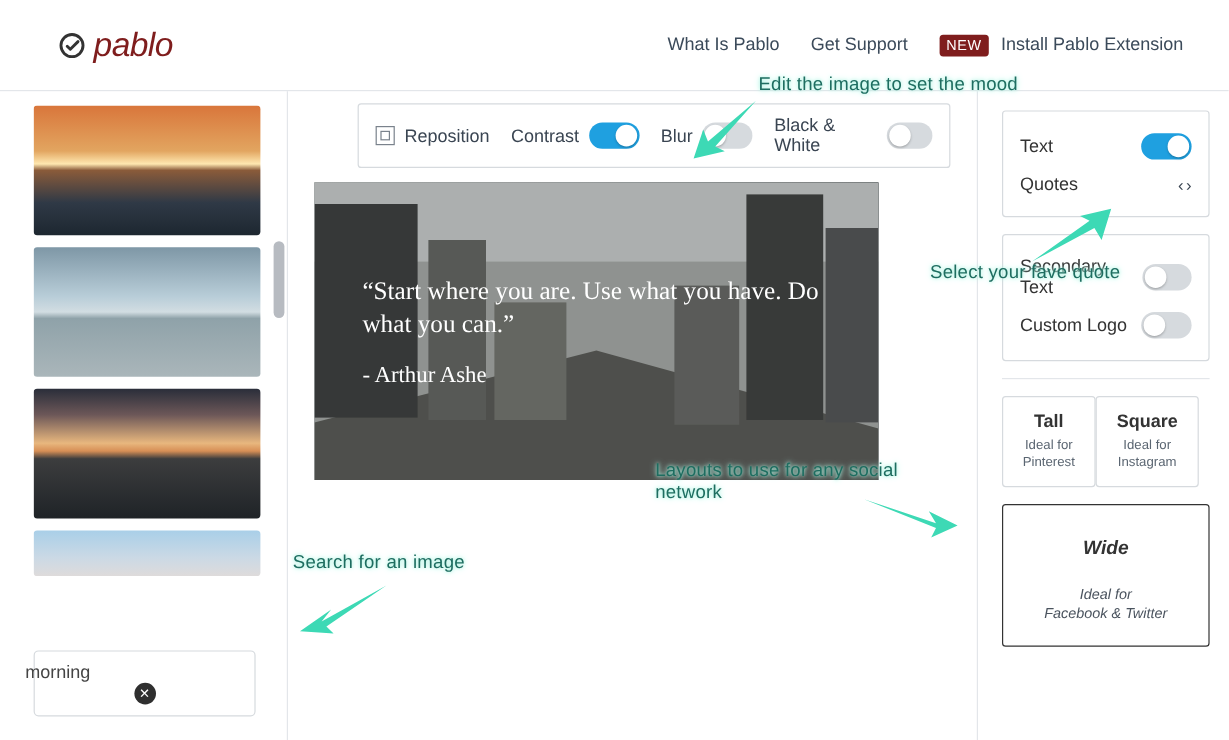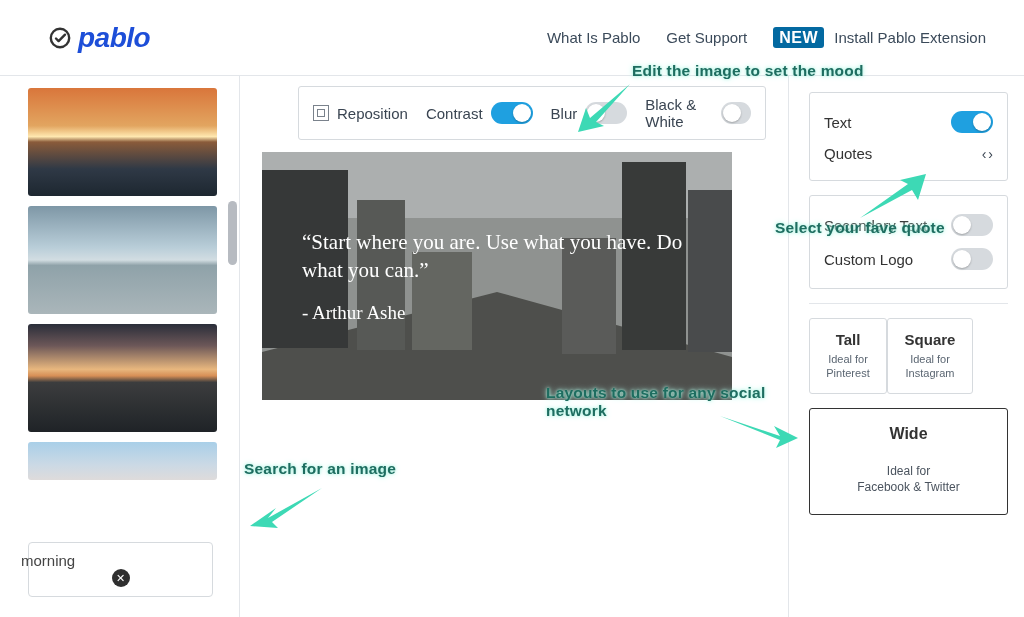--- a/index.html
+++ b/index.html
@@ -1,25 +1,25 @@
 <!DOCTYPE html>
 <html><head>
 <meta charset="utf-8">
 <style>
   * { box-sizing: border-box; margin: 0; padding: 0; }
   html, body { width: 1024px; height: 617px; font-family: -apple-system, BlinkMacSystemFont, "Segoe UI", Helvetica, Arial, sans-serif; color:#333; }
   body { position: relative; overflow: hidden; background:#fff; }
 
   
   .header { height:76px; border-bottom:1px solid #e3e6ea; display:flex; align-items:center; padding:0 38px 0 48px; }
-  .logo { display:flex; align-items:center; font-style:italic; font-weight:700; font-size:28px; color:#1d4ed8; letter-spacing:-.5px; }
+  .logo { display:flex; align-items:center; font-style:italic; font-weight:400; font-size:28px; color:#7f1d1d; letter-spacing:-.5px; }
   .logo svg { margin-right:6px; }
   .nav { margin-left:auto; display:flex; align-items:center; gap:26px; }
   .nav-link { color:#3b4a5a; font-size:15px; cursor:pointer; }
-  .badge-new { background:#0369a1; color:#fff; font-size:16px; font-weight:700; padding:2px 6px; border-radius:3px; letter-spacing:.5px; margin-right:6px; }
+  .badge-new { background:#7f1d1d; color:#fff; font-size:12px; font-weight:400; padding:2px 6px; border-radius:3px; letter-spacing:.5px; margin-right:6px; }
   .signin-btn { border:1px solid #c9ced4; border-radius:4px; padding:11px 22px; font-size:15px; color:#333; cursor:pointer; background:#fff; margin-left:20px; }
 
   
   .main { display:flex; height:calc(100% - 76px); }
 
   .sidebar { width:240px; border-right:1px solid #e3e6ea; padding:12px 6px 12px 28px; display:flex; flex-direction:column; position:relative; }
   .thumbs { flex:1; overflow:hidden; display:flex; flex-direction:column; gap:10px; padding-right:12px; }
   .thumb { width:189px; height:108px; border-radius:3px; background:#aaa; background-size:cover; background-position:center; cursor:pointer; }
   .thumb.peek { height:38px; }
   .thumb-scroll { position:absolute; right:2px; top:125px; width:9px; height:64px; border-radius:5px; background:#b7bbc1; }
@@ -36,44 +36,44 @@
   .toggle.on { background:#1fa0e0; }
   .toggle.on .knob { left:22px; }
   .repo-icon { width:16px; height:16px; border:1.5px solid #7a828c; position:relative; }
   .repo-icon::after { content:""; position:absolute; inset:3px; border:1.5px solid #7a828c; }
 
   .canvas { margin-top:12px; width:470px; height:248px; background:#6a6a68; position:relative; color:#fff; background-image:linear-gradient(rgba(50,50,50,.35),rgba(50,50,50,.35)),linear-gradient(90deg,#c8cfd1 0%,#a7b0b4 40%,#808a8e 70%,#4f575c 100%); display:flex; flex-direction:column; justify-content:center; padding:4px 40px; font-family:Georgia,"Times New Roman",serif; overflow:hidden; }
   .canvas .buildings { position:absolute; inset:0; }
   .canvas .quote-text { font-size:21px; line-height:1.35; font-weight:500; position:relative; }
   .canvas .quote-author { font-size:19px; margin-top:18px; font-weight:500; position:relative; }
 
-  .rightbar { width:236px; border-left:1px solid #e3e6ea; padding:16px 16px 18px 20px; display:flex; flex-direction:column; gap:14px; }
+  .rightbar { width:210px; border-left:1px solid #e3e6ea; padding:16px 16px 18px 20px; display:flex; flex-direction:column; gap:14px; }
   .panel { border:1px solid #d6dade; border-radius:3px; padding:12px 14px; }
   .panel-row { display:flex; align-items:center; justify-content:space-between; font-size:15px; color:#333; padding:6px 0; }
   .chevs { display:flex; gap:2px; font-size:14px; color:#3a4552; cursor:pointer; }
   .divider { height:1px; background:#e3e6ea; }
 
   .layouts { display:flex; gap:0; }
   .layout-card { flex:1; border:1px solid #d6dade; border-radius:3px; text-align:center; padding:12px 4px; cursor:pointer; }
   .layout-card.tall { flex:0 0 78px; }
   .layout-card.square { flex:0 0 86px; }
   .layout-card h4 { font-size:15px; font-weight:600; }
   .layout-card p { font-size:11px; color:#5b6672; margin-top:4px; line-height:1.3; }
-  .layout-wide { border:1.5px solid #333; border-radius:3px; text-align:center; padding:16px 10px 18px; cursor:pointer; }
+  .layout-wide { border:1.5px solid #333; border-radius:3px; text-align:center; padding:28px 10px 18px; cursor:pointer;font-style:italic; }
   .layout-wide h4 { font-size:16px; font-weight:600; }
   .layout-wide p { font-size:12px; color:#4a535e; margin-top:20px; line-height:1.4; }
 
   
   .bg-sunset1 { background:linear-gradient(#d9763b 0%,#e2a560 35%,#ffe8b0 45%,#8a5b3a 50%,#2f3946 75%,#1d2730 100%); }
   .bg-beach { background:linear-gradient(#7e97a6 0%,#b8cdd8 38%,#d2dde2 50%,#8fa2a9 55%,#aab6ba 100%); }
   .bg-sunset2 { background:linear-gradient(#2a2e3a 0%,#6c5758 20%,#e8b77e 42%,#d78f56 48%,#3c3d3e 54%,#1f2327 100%); }
   .bg-sky { background:linear-gradient(#a9cfe8 0%,#cbd9e5 60%,#dedbdb 100%); }
 
   
-  .annot { position:absolute; font-weight:700; font-size:15.5px; color:#1e6d60; text-shadow:0 0 3px #a9f2e0,0 0 6px #b6f5e6; letter-spacing:.2px; pointer-events:none; }
+  .annot { position:absolute; font-weight:400; font-size:15.5px; color:#1e6d60; text-shadow:0 0 3px #a9f2e0,0 0 6px #b6f5e6; letter-spacing:.2px; pointer-events:none; }
   .arrow { position:absolute; pointer-events:none; }
   .arrow svg path { fill:#3dd9b5; }
 </style>
 </head>
 <body>
 
 <div class="header">
   <div class="logo">
     <svg width="24" height="24" viewBox="0 0 24 24">
         <circle cx="12" cy="12" r="9.2" fill="none" stroke="#333" stroke-width="2.4"></circle>

